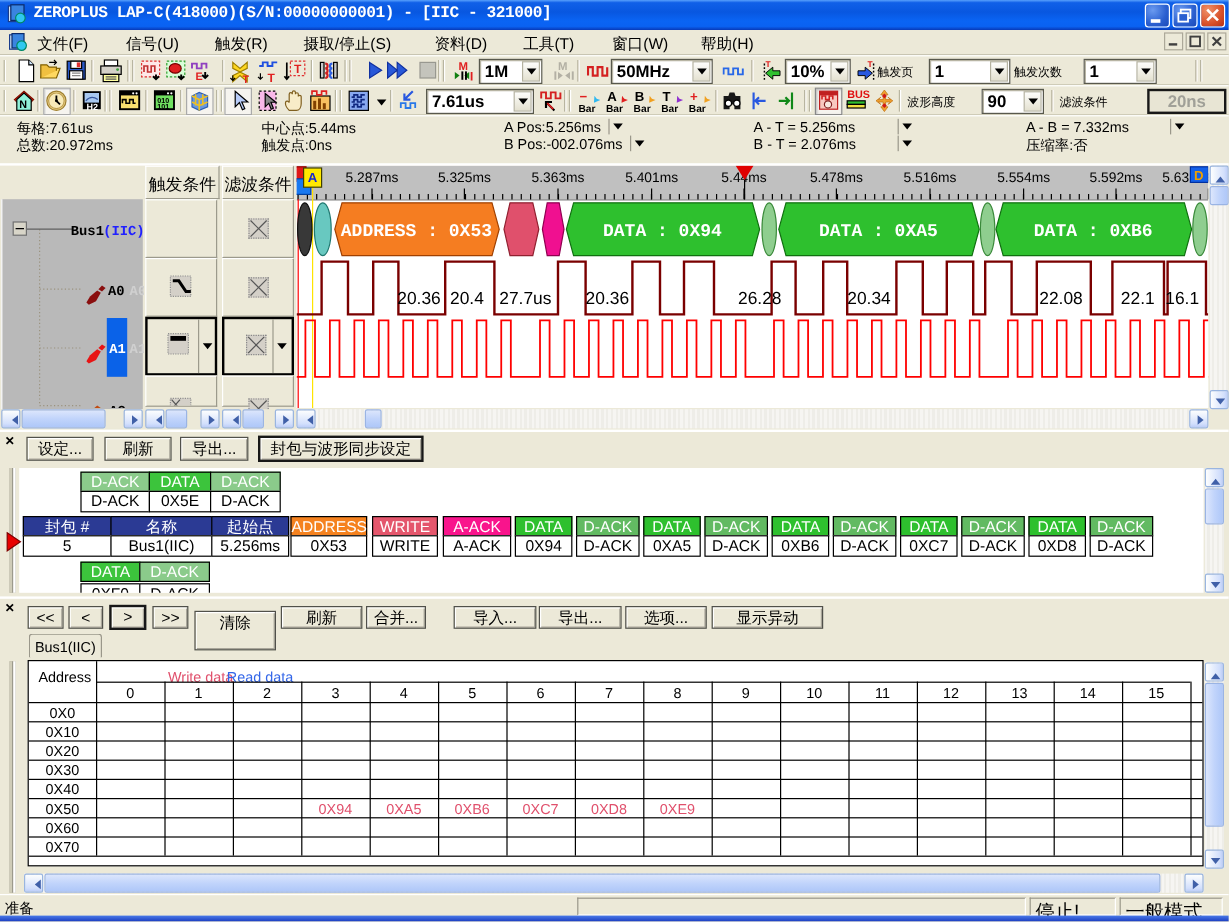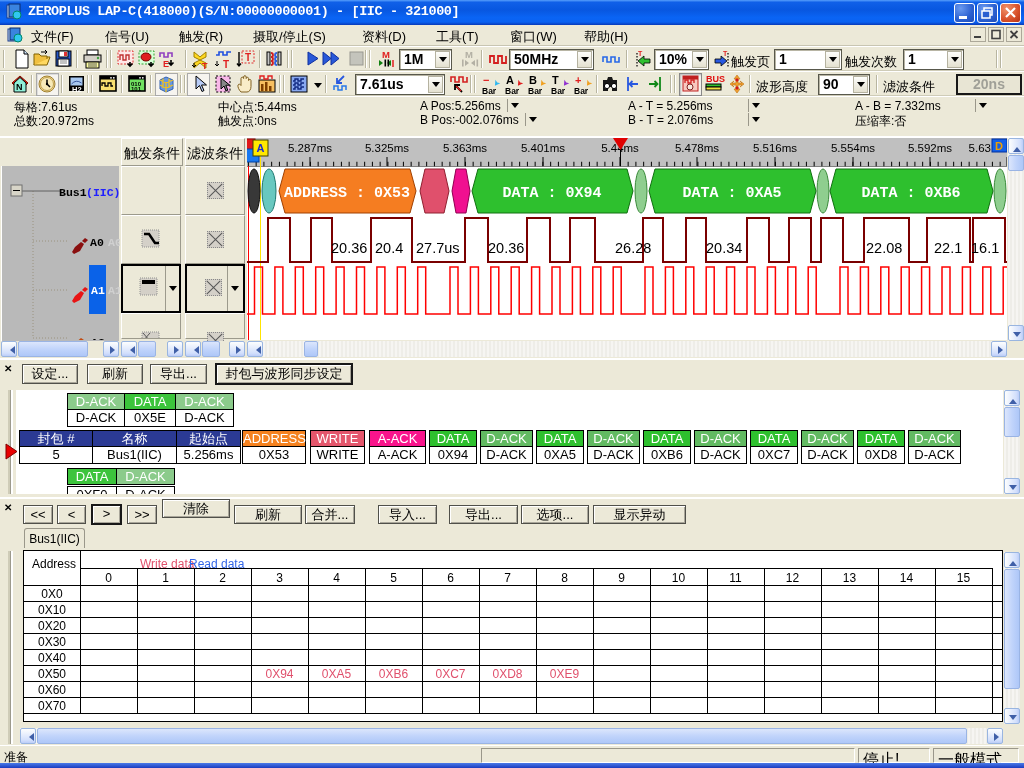--- a/index.html
+++ b/index.html
@@ -19,21 +19,21 @@
 #menubar .mi { position:absolute; top:3px; font-size:13px; color:#000; }
 .mdibtn { position:absolute; top:2px; width:16px; height:15px; background:#ece9d8; border:1px solid #aca899; color:#404040; text-align:center; line-height:13px; font-size:10px; font-weight:bold; }
 
 #tb1 { left:0; top:46px; width:1024px; height:25px; background:#ece9d8; border-top:1px solid #fff; border-bottom:1px solid #cfccb8; }
 #tb2 { left:0; top:71px; width:1024px; height:25px; background:#ece9d8; border-top:1px solid #fff; border-bottom:1px solid #cfccb8; }
 .sep { position:absolute; top:3px; width:2px; height:18px; border-left:1px solid #b8b5a0; border-right:1px solid #fff; }
 .combo { position:absolute; background:#fff; border:1px solid #58584c; box-shadow:inset 1px 1px 0 #b8b5a4; font-size:13px; }
 .combo .cv { position:absolute; left:4px; top:1px; color:#000; font-weight:bold; font-size:14px !important; }
 .combo .cb { position:absolute; right:1px; top:1px; bottom:1px; width:15px; background:linear-gradient(180deg,#fdfdfb,#e4e1d0); border:1px solid #b5b2a0; }
 .combo .cb:after { content:""; position:absolute; left:3px; top:5px; border:4px solid transparent; border-top:5px solid #000; }
-.tblabel { position:absolute; top:6px; font-size:13px; color:#000; }
+.tblabel { position:absolute; top:6px; font-size:10px; color:#000; }
 
 #infobar { left:0; top:96px; width:1024px; height:40px; background:#ece9d8; border-top:1px solid #fff; }
 #infobar .it { position:absolute; font-size:12px; color:#000; white-space:pre; }
 .dropbtn { position:absolute; width:14px; height:13px; border-left:1px solid #9a978a; }
 .dropbtn:after { content:""; position:absolute; left:3px; top:4px; border:4px solid transparent; border-top:5px solid #000; }
 
 #wsec { left:0; top:136px; width:1024px; height:222px; background:#ece9d8; border-top:2px solid #fff; }
 .panelhead { position:absolute; top:0px; height:28px; background:#ece9d8; border:1px solid #fff; border-right:1px solid #9c9a8c; border-bottom:1px solid #9c9a8c; text-align:center; font-size:14px; padding-top:6px; }
 #chanpanel { position:absolute; left:1px; top:28px; width:118px; height:175px; background:#b9b9b9; border-left:1px solid #fff; }
 .cellcol { position:absolute; top:28px; width:60px; height:175px; background:#ece9d8; }
@@ -690,24 +690,24 @@
       </div>
   </div>
 </div>
 
 <div id="sec3" class="abs">
   <div class="xclose" style="left:4px;top:4px;position:absolute">✕</div>
   <div class="btn" style="left:23px;top:6px;width:30px;height:19px;line-height:17px">&lt;&lt;</div>
   <div class="btn" style="left:57px;top:6px;width:29px;height:19px;line-height:17px">&lt;</div>
   <div class="btn def" style="left:91px;top:5px;width:31px;height:21px;line-height:16px">&gt;</div>
   <div class="btn" style="left:127px;top:6px;width:30px;height:19px;line-height:17px">&gt;&gt;</div>
-  <div class="btn" style="left:162px;top:0;width:68px;height:19px;line-height:17px">清除</div>
+  <div class="btn" style="left:162px;top:10px;width:68px;height:33px;line-height:17px">清除</div>
   <div class="btn" style="left:234px;top:6px;width:68px;height:19px;line-height:17px">刷新</div>
   <div class="btn" style="left:305px;top:6px;width:50px;height:19px;line-height:17px">合并...</div>
-  <div class="btn" style="left:378px;top:6px;width:59px;height:19px;line-height:17px">导入...</div>
+  <div class="btn" style="left:378px;top:6px;width:69px;height:19px;line-height:17px">导入...</div>
   <div class="btn" style="left:449px;top:6px;width:69px;height:19px;line-height:17px">导出...</div>
   <div class="btn" style="left:521px;top:6px;width:68px;height:19px;line-height:17px">选项...</div>
   <div class="btn" style="left:593px;top:6px;width:93px;height:19px;line-height:17px">显示异动</div>
   <div style="position:absolute;left:24px;top:29px;width:61px;height:20px;background:#ece9d8;border:1px solid #9a978a;border-bottom:none;border-radius:3px 3px 0 0;text-align:center;font-size:12px;padding-top:3px">Bus1(IIC)</div>
   <div class="vbar2" style="left:8px;top:52px;height:193px"></div>
   <div id="dtable">
     <div class="dlab" style="left:8px;top:6px">Address</div>
     <div class="dlab dred" style="left:68px;top:6px;color:#e0506c">Write data</div>
     <div class="dlab" style="left:165px;top:6px;color:#3366e8">Read data</div>
     <div id="dgrid">

